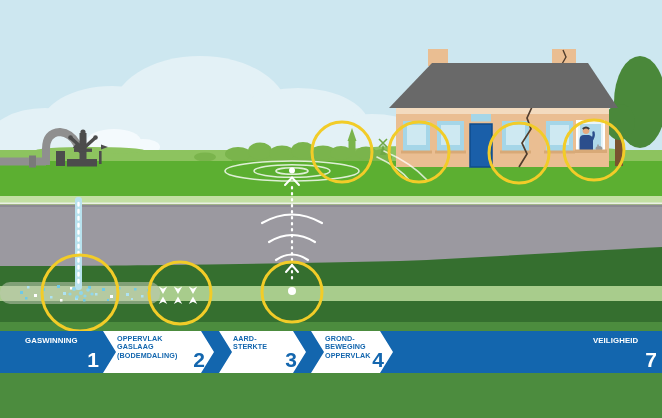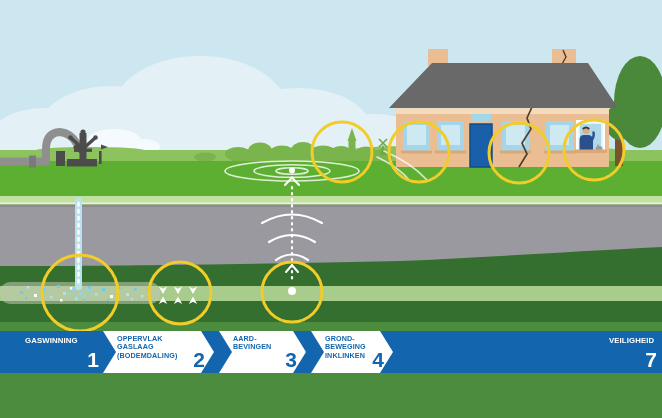--- a/index.html
+++ b/index.html
@@ -25,21 +25,21 @@
   }
   .step.chev{
     background:#FFFFFF;
     clip-path:polygon(0 0,calc(100% - 13px) 0,100% 50%,calc(100% - 13px) 100%,0 100%,13px 50%);
   }
   .step.blue{background:transparent;}
   .step.blue .lbl{color:#FFFFFF;padding-left:0;}
   .step.blue .num{color:#FFFFFF;}
   #step-1 .lbl{left:25px;top:6px;font-size:7.8px;}
   #step-1 .num{right:4px;}
-  #step-7 .lbl{left:6px;top:6px;font-size:7.8px;margin-left:16px;}
+  #step-7 .lbl{left:6px;top:6px;font-size:7.8px;}
   #step-7 .num{right:5px;}
 </style>
 </head>
 <body>
 
 <div id="stage">
 
 <svg id="scene-svg" width="662" height="418" viewBox="0 0 662 418">
 
   <rect x="0" y="0" width="662" height="170" fill="#CDE7F0"></rect>
@@ -280,28 +280,28 @@
 
   <div class="step chev" style="left:103px;width:111px">
     <div class="lbl">OPPERVLAK
 GASLAAG
 (BODEMDALING)</div>
     <div class="num">2</div>
   </div>
 
   <div class="step chev" style="left:219px;width:87px">
     <div class="lbl">AARD-
-BEVINGEN</div>
+STERKTE</div>
     <div class="num">3</div>
   </div>
 
   <div class="step chev" style="left:311px;width:82px">
     <div class="lbl">GROND-
 BEWEGING
-INKLINKEN</div>
+OPPERVLAK</div>
     <div class="num">4</div>
   </div>
 
 
 
   <div class="step blue" id="step-7" style="left:587px;width:75px">
     <div class="lbl">VEILIGHEID</div>
     <div class="num">7</div>
   </div>
 

